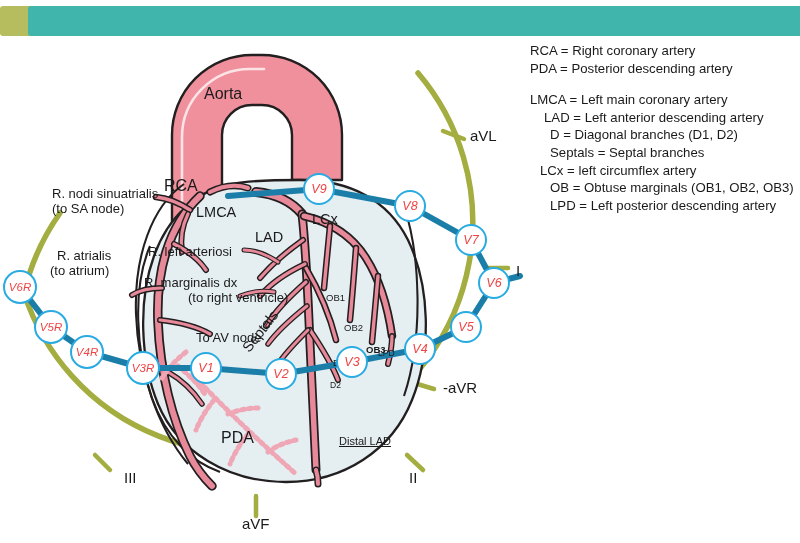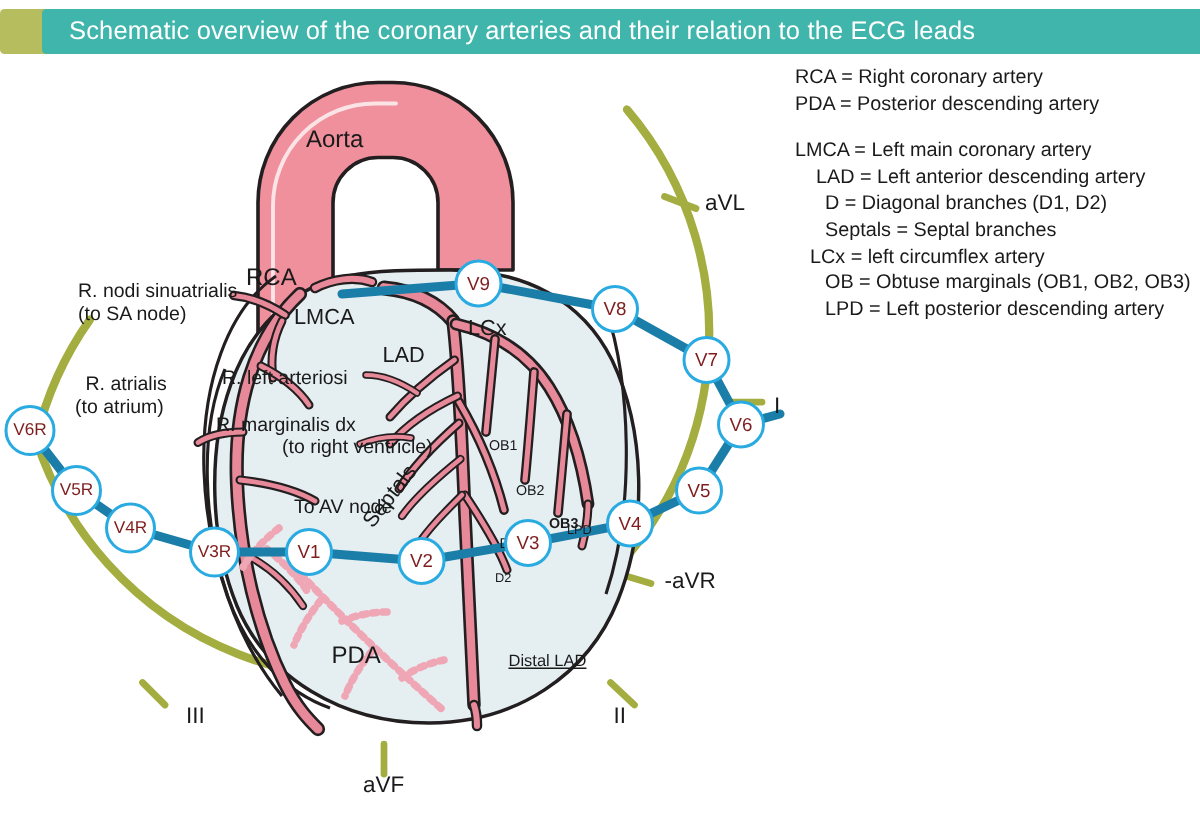--- a/index.html
+++ b/index.html
@@ -36,39 +36,38 @@
   .lbl.big{font-size:16px;}
   .lbl.mid{font-size:14.5px;}
   .lbl.sm{font-size:9.5px;}
   .lbl.xs{font-size:8.5px;}
   .lbl.lead{font-size:15px;}
   .rot-septals{transform:rotate(-52deg);transform-origin:left bottom;}
 
   .node-text{
     position:absolute;width:100%;height:100%;left:0;top:0;
     display:flex;align-items:center;justify-content:center;
-    font-size:12.5px;color:#7f1d1d;pointer-events:none;
+    font-size:12.5px;color:#ef4444;pointer-events:none;font-style:italic;
   }
   .node{
     position:absolute;border-radius:50%;background:#ffffff;
     border:2.2px solid #29ABE2;box-sizing:border-box;
   }
   .node.w32{width:32px;height:32px;}
   .node.w34{width:34px;height:34px;}
   .node.w34 .node-text{font-size:11.5px;}
 </style>
 </head>
 <body>
 
 <div id="stage">
 
   <div class="header-wrap">
     <div class="header-tab"></div>
     <div class="header-bar"></div>
-    <div class="header-title">Schematic overview of the coronary arteries and their relation to the ECG leads</div>
   </div>
 
   <svg class="canvas" viewBox="0 0 800 543">
 
     <g>
       <path d="M 418 73
                A 230 230 0 1 1 24 293
                A 230 230 0 0 1 60 213" fill="none" stroke="#a4ad3f" stroke-width="5.5" stroke-linecap="round"></path>
 
       <g stroke="#a4ad3f" stroke-width="4.5" stroke-linecap="round">

